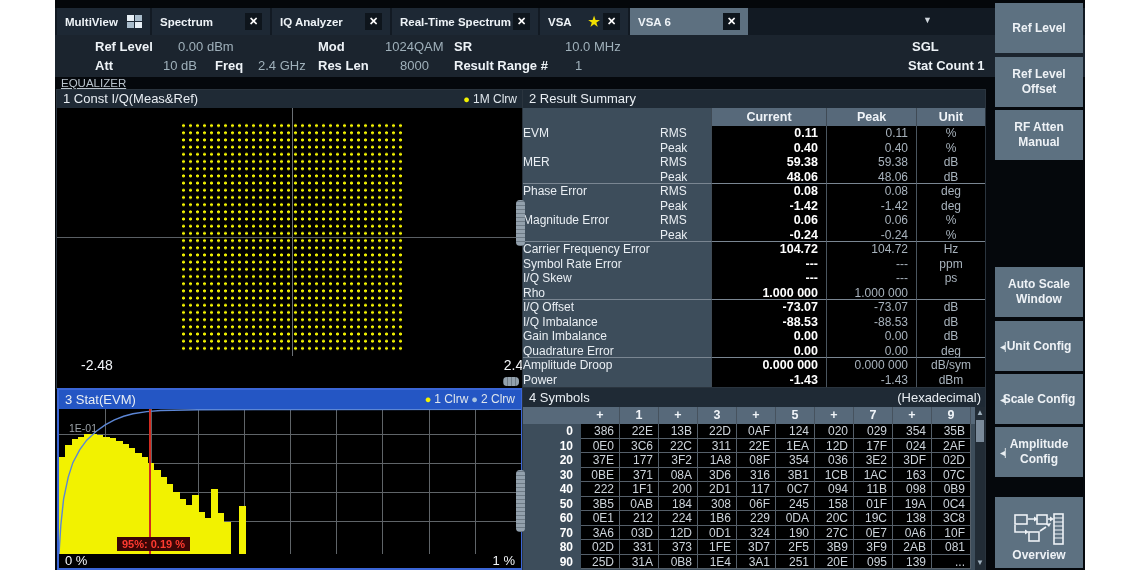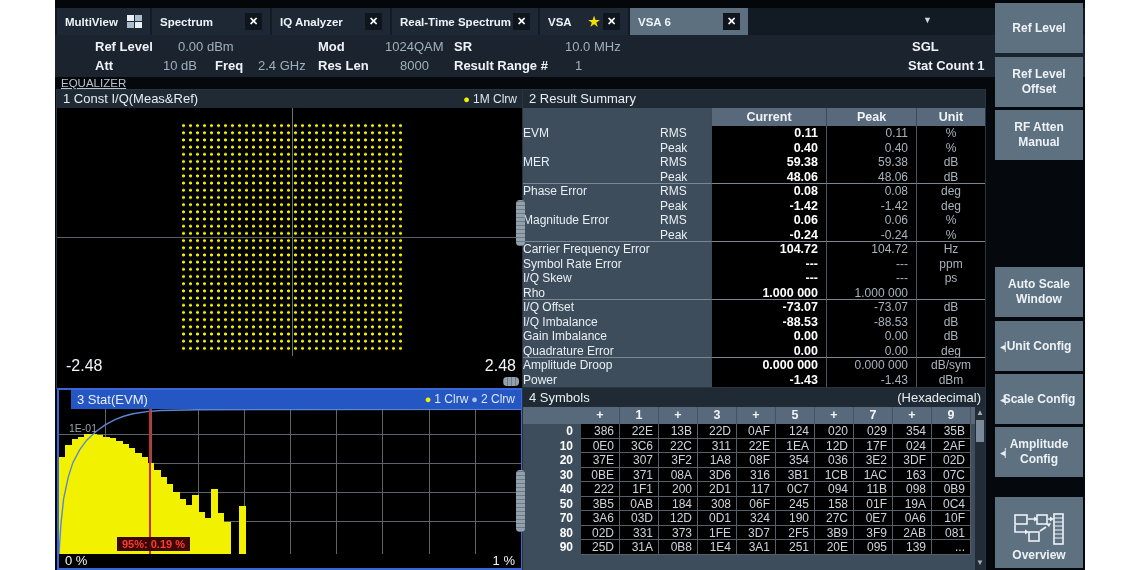--- a/index.html
+++ b/index.html
@@ -38,21 +38,21 @@
        padding-left:6px;display:flex;align-items:center;box-sizing:border-box;}
   .plegend{margin-left:auto;margin-right:6px;font-size:12px;color:#dfe6ec;display:flex;align-items:center;gap:3px;}
   .ldot{font-size:11px;line-height:11px;}
 
   
   #p1{left:2px;top:90px;width:466px;height:298px;background:#000;}
   .cplot{position:absolute;left:0;top:18px;width:466px;height:248px;background:#000;overflow:hidden;}
   .cross-v{position:absolute;left:235px;top:0;width:1px;height:248px;background:#6a6f74;}
   .cross-h{position:absolute;left:0;top:129px;width:466px;height:1px;background:#5a5f64;}
   .dots{position:absolute;left:123px;top:14px;width:224px;height:230px;}
-  .caxis{position:absolute;left:1px;top:266px;width:466px;height:32px;color:#f2f5f8;font-size:16px;}
+  .caxis{position:absolute;left:16px;top:266px;width:466px;height:32px;color:#f2f5f8;font-size:14px;}
   .caxis .amin{position:absolute;left:8px;top:1px;}
   .caxis .amax{position:absolute;right:8px;top:1px;}
 
   
   #p2{left:468px;top:90px;width:462px;height:298px;}
   .res-head{position:absolute;left:0;top:18px;width:462px;height:18px;display:flex;}
   .res-head .hspacer{width:188px;}
   .res-head .hc{background:#57697a;color:#f0f4f8;font-weight:bold;font-size:12.5px;
        line-height:18px;text-align:center;box-sizing:border-box;border-left:1px solid #3f4a55;}
   .res-head .h-cur{width:115px;}
@@ -67,21 +67,21 @@
        padding-right:8px;border-left:1px solid #3f4a55;}
   .c-peak{width:90px;background:#000;color:#a8b3bd;font-size:12px;text-align:right;padding-right:8px;
        border-left:1px solid #4a555f;}
   .c-unit{width:69px;background:#000;color:#a8b3bd;font-size:12px;text-align:center;
        border-left:1px solid #4a555f;}
   .res-body .trow:nth-child(4n)>span{border-bottom:1px solid #7a8692;}
 
   
   #p3{left:2px;top:388px;width:466px;height:182px;background:#000;border:2px solid #3b66d6;
       box-sizing:border-box;outline:none;}
-  #p3 .ptitle{background:#2456c4;height:19px;line-height:19px;margin-left:12px;}
+  #p3 .ptitle{background:#2456c4;height:19px;line-height:19px;}
   .splot{position:absolute;left:0;top:19px;width:462px;height:145px;background:#000;overflow:hidden;}
   .vgrid,.hgrid{position:absolute;background:#5f6468;}
   .vgrid{top:0;width:1px;height:145px;}
   .hgrid{left:0;height:1px;width:462px;}
   #hist-bars{position:absolute;left:0;top:0;width:462px;height:145px;}
   .hbar{position:absolute;bottom:0;}
   #cdf{position:absolute;left:0;top:0;width:462px;height:145px;}
   #evm-marker{position:absolute;top:0;width:2px;height:145px;}
   .mkr-label{position:absolute;left:58px;bottom:3px;background:#3a0606;color:#ff3b30;font-size:11px;
        font-weight:bold;padding:1px 5px;white-space:nowrap;}
@@ -460,21 +460,21 @@
             <span class="c-hex">22E</span>
             <span class="c-hex">1EA</span>
             <span class="c-hex">12D</span>
             <span class="c-hex">17F</span>
             <span class="c-hex">024</span>
             <span class="c-hex">2AF</span>
           </div>
           <div class="trow">
             <span class="c-rl">20</span>
             <span class="c-hex">37E</span>
-            <span class="c-hex">307</span>
+            <span class="c-hex">177</span>
             <span class="c-hex">3F2</span>
             <span class="c-hex">1A8</span>
             <span class="c-hex">08F</span>
             <span class="c-hex">354</span>
             <span class="c-hex">036</span>
             <span class="c-hex">3E2</span>
             <span class="c-hex">3DF</span>
             <span class="c-hex">02D</span>
           </div>
           <div class="trow">
@@ -508,20 +508,33 @@
             <span class="c-hex">3B5</span>
             <span class="c-hex">0AB</span>
             <span class="c-hex">184</span>
             <span class="c-hex">308</span>
             <span class="c-hex">06F</span>
             <span class="c-hex">245</span>
             <span class="c-hex">158</span>
             <span class="c-hex">01F</span>
             <span class="c-hex">19A</span>
             <span class="c-hex">0C4</span>
+          </div>
+          <div class="trow">
+            <span class="c-rl">60</span>
+            <span class="c-hex">0E1</span>
+            <span class="c-hex">212</span>
+            <span class="c-hex">224</span>
+            <span class="c-hex">1B6</span>
+            <span class="c-hex">229</span>
+            <span class="c-hex">0DA</span>
+            <span class="c-hex">20C</span>
+            <span class="c-hex">19C</span>
+            <span class="c-hex">138</span>
+            <span class="c-hex">3C8</span>
           </div>
           <div class="trow">
             <span class="c-rl">70</span>
             <span class="c-hex">3A6</span>
             <span class="c-hex">03D</span>
             <span class="c-hex">12D</span>
             <span class="c-hex">0D1</span>
             <span class="c-hex">324</span>
             <span class="c-hex">190</span>
             <span class="c-hex">27C</span>

